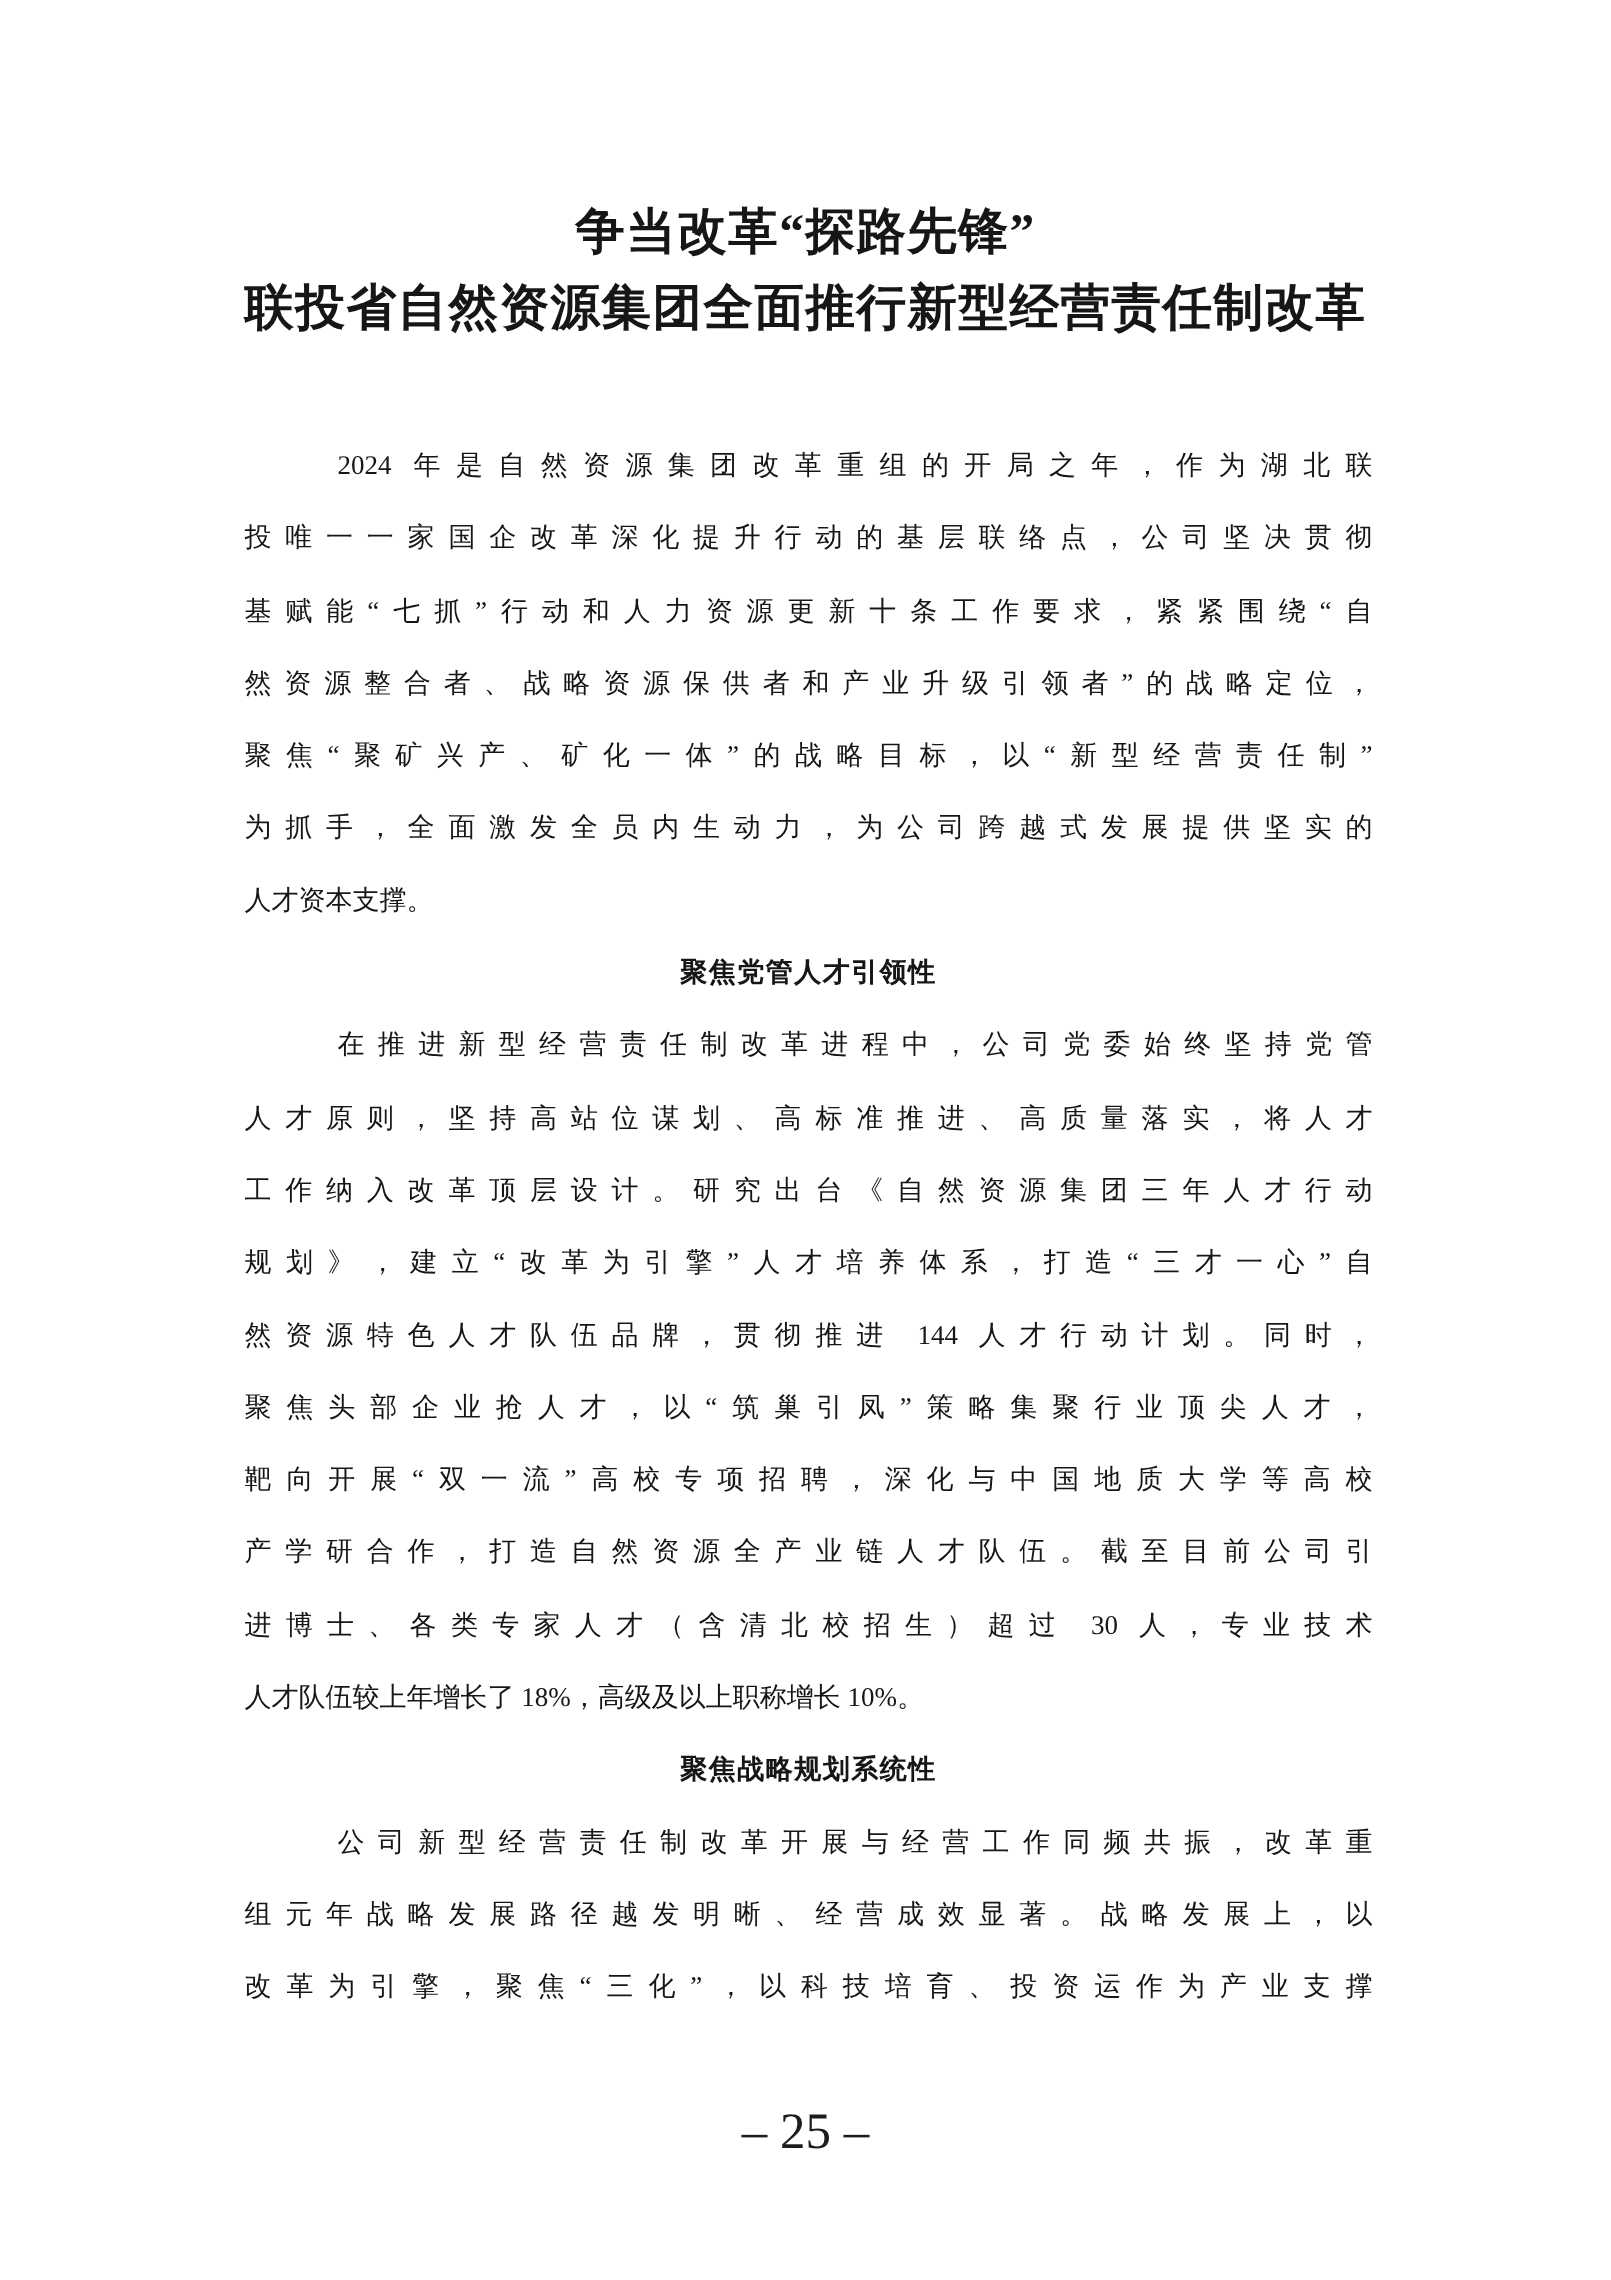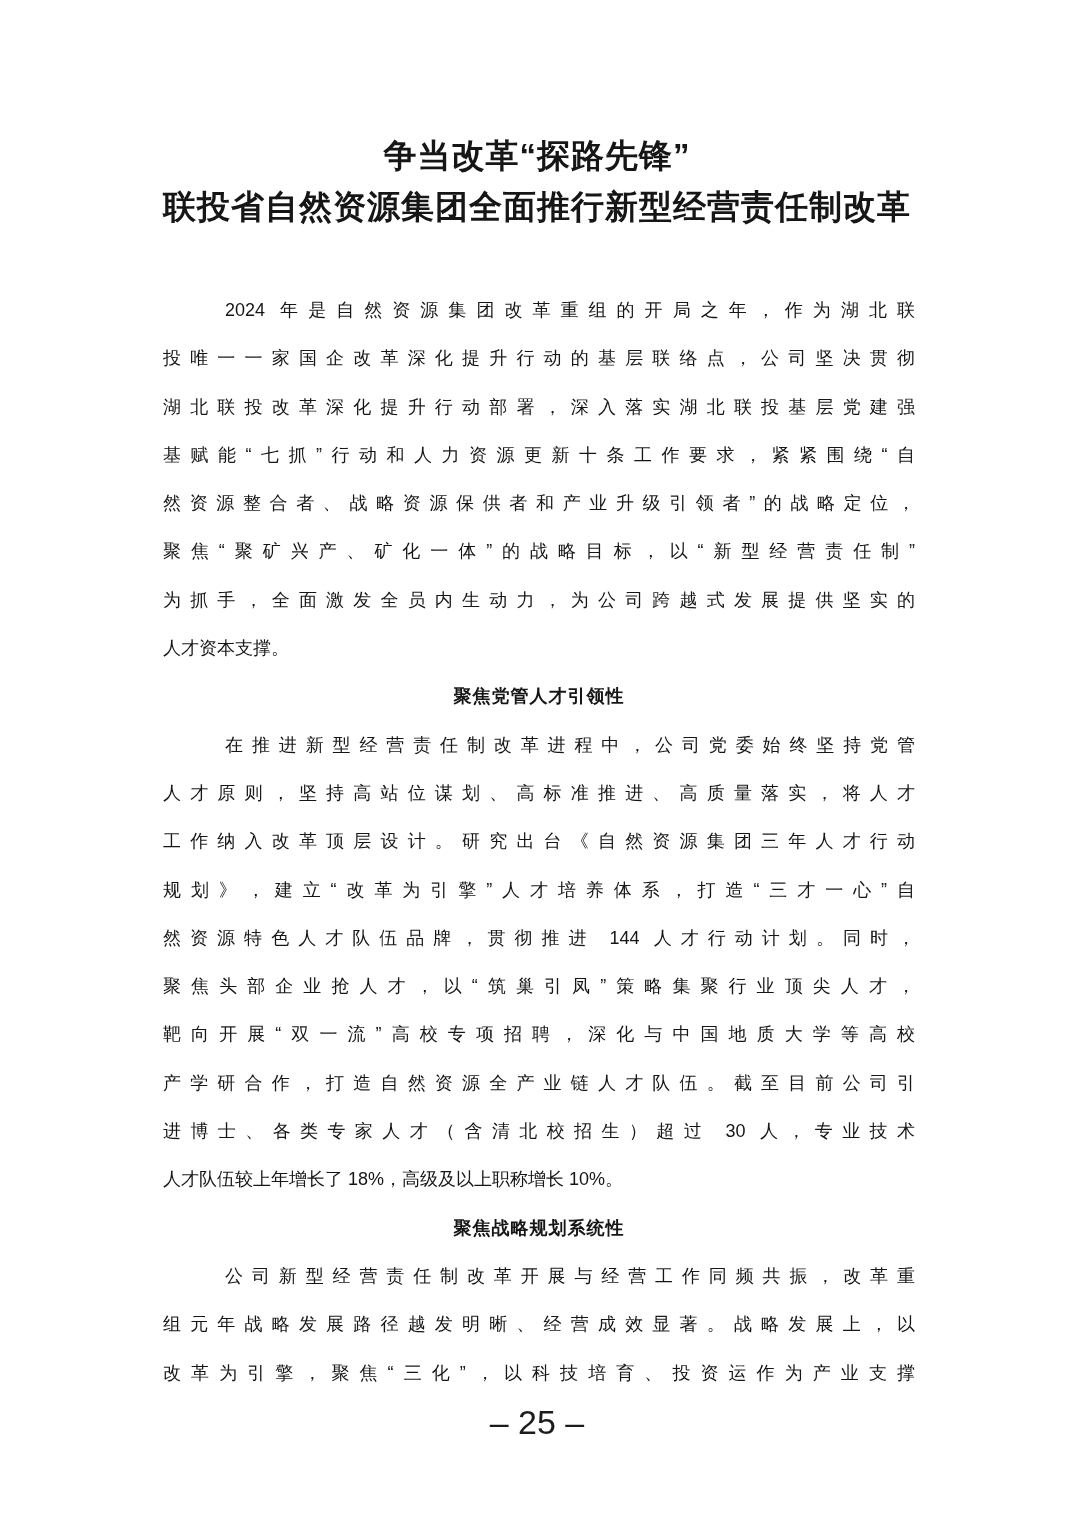--- a/index.html
+++ b/index.html
@@ -6,21 +6,21 @@
     margin: 0;
     padding: 0;
     background: #ffffff;
   }
   .page {
     position: relative;
     width: 1074px;
     height: 1520px;
     background: #ffffff;
     overflow: hidden;
-    font-family: Liberation Sans, sans-serif;
+    font-family: Liberation Serif, serif;
     color: #161616;
   }
   .title-block {
     position: absolute;
     top: 130px;
     left: 0;
     width: 100%;
     text-align: center;
   }
   .title-line {
@@ -77,21 +77,20 @@
 
   <header class="title-block">
     <div class="title-line">争当改革“探路先锋”</div>
     <div class="title-line">联投省自然资源集团全面推行新型经营责任制改革</div>
   </header>
 
   <main class="doc-body">
       <div class="paragraph">
         <div class="text-line first">2024 年是自然资源集团改革重组的开局之年，作为湖北联</div>
         <div class="text-line">投唯一一家国企改革深化提升行动的基层联络点，公司坚决贯彻</div>
-        <div class="text-line">湖北联投改革深化提升行动部署，深入落实湖北联投基层党建强</div>
         <div class="text-line">基赋能“七抓”行动和人力资源更新十条工作要求，紧紧围绕“自</div>
         <div class="text-line">然资源整合者、战略资源保供者和产业升级引领者”的战略定位，</div>
         <div class="text-line">聚焦“聚矿兴产、矿化一体”的战略目标，以“新型经营责任制”</div>
         <div class="text-line">为抓手，全面激发全员内生动力，为公司跨越式发展提供坚实的</div>
         <div class="text-line lastline">人才资本支撑。</div>
       </div>
       <div class="section-heading">聚焦党管人才引领性</div>
       <div class="paragraph">
         <div class="text-line first">在推进新型经营责任制改革进程中，公司党委始终坚持党管</div>
         <div class="text-line">人才原则，坚持高站位谋划、高标准推进、高质量落实，将人才</div>

